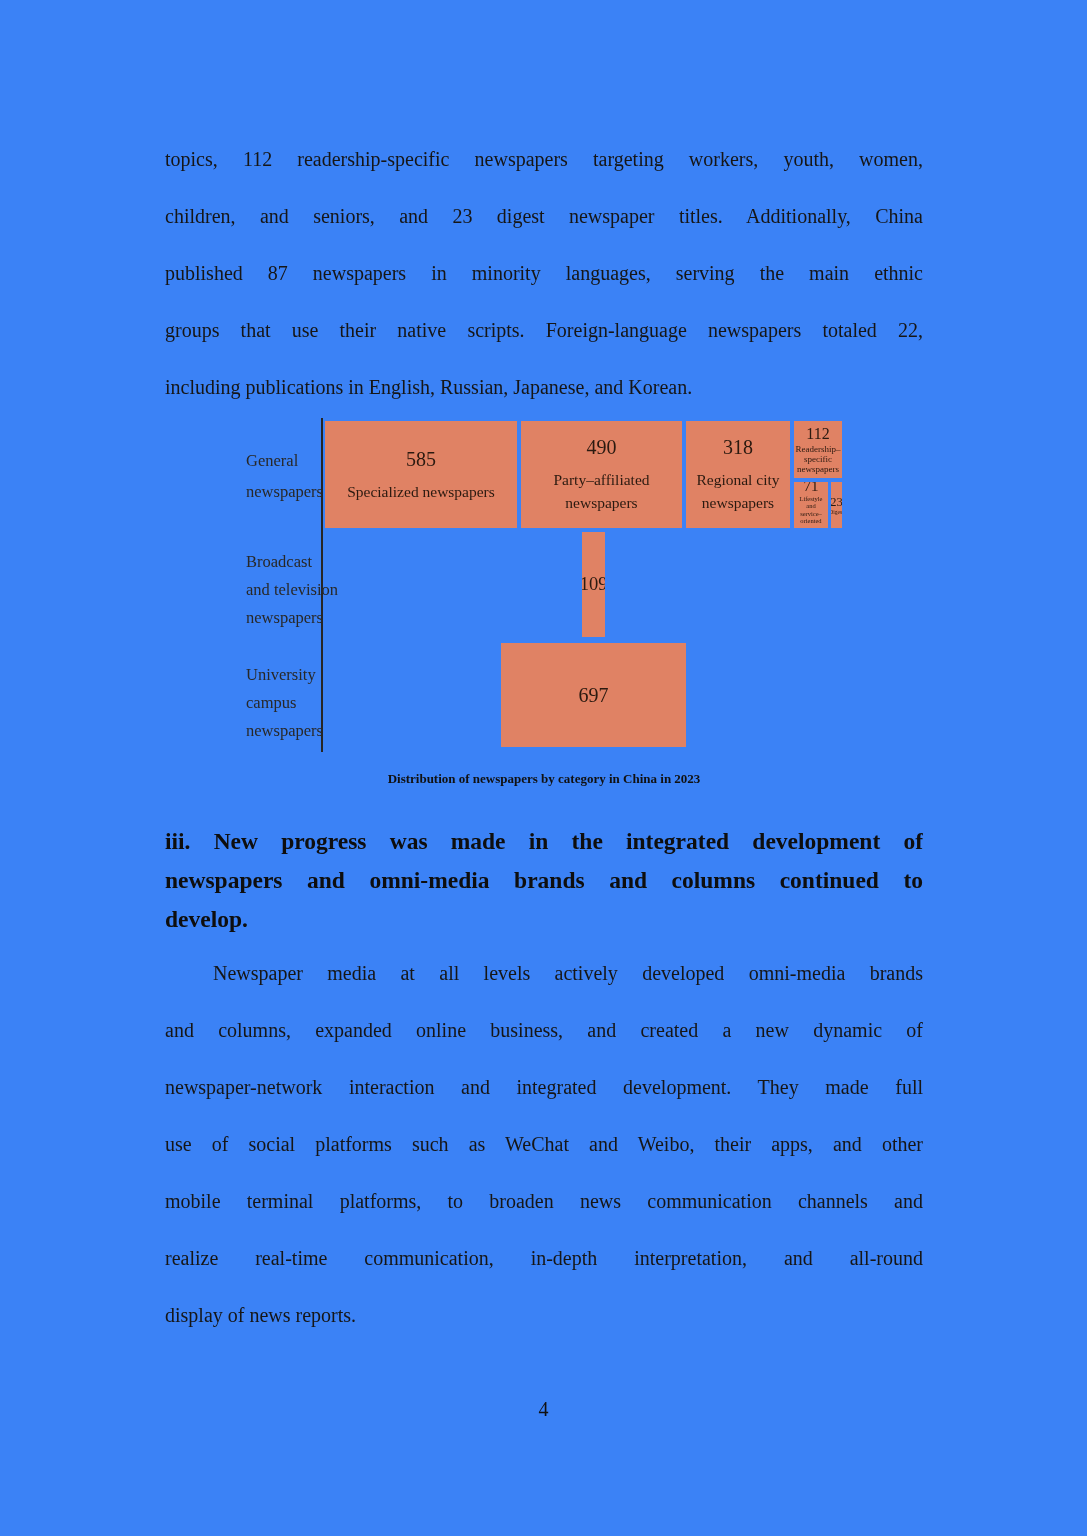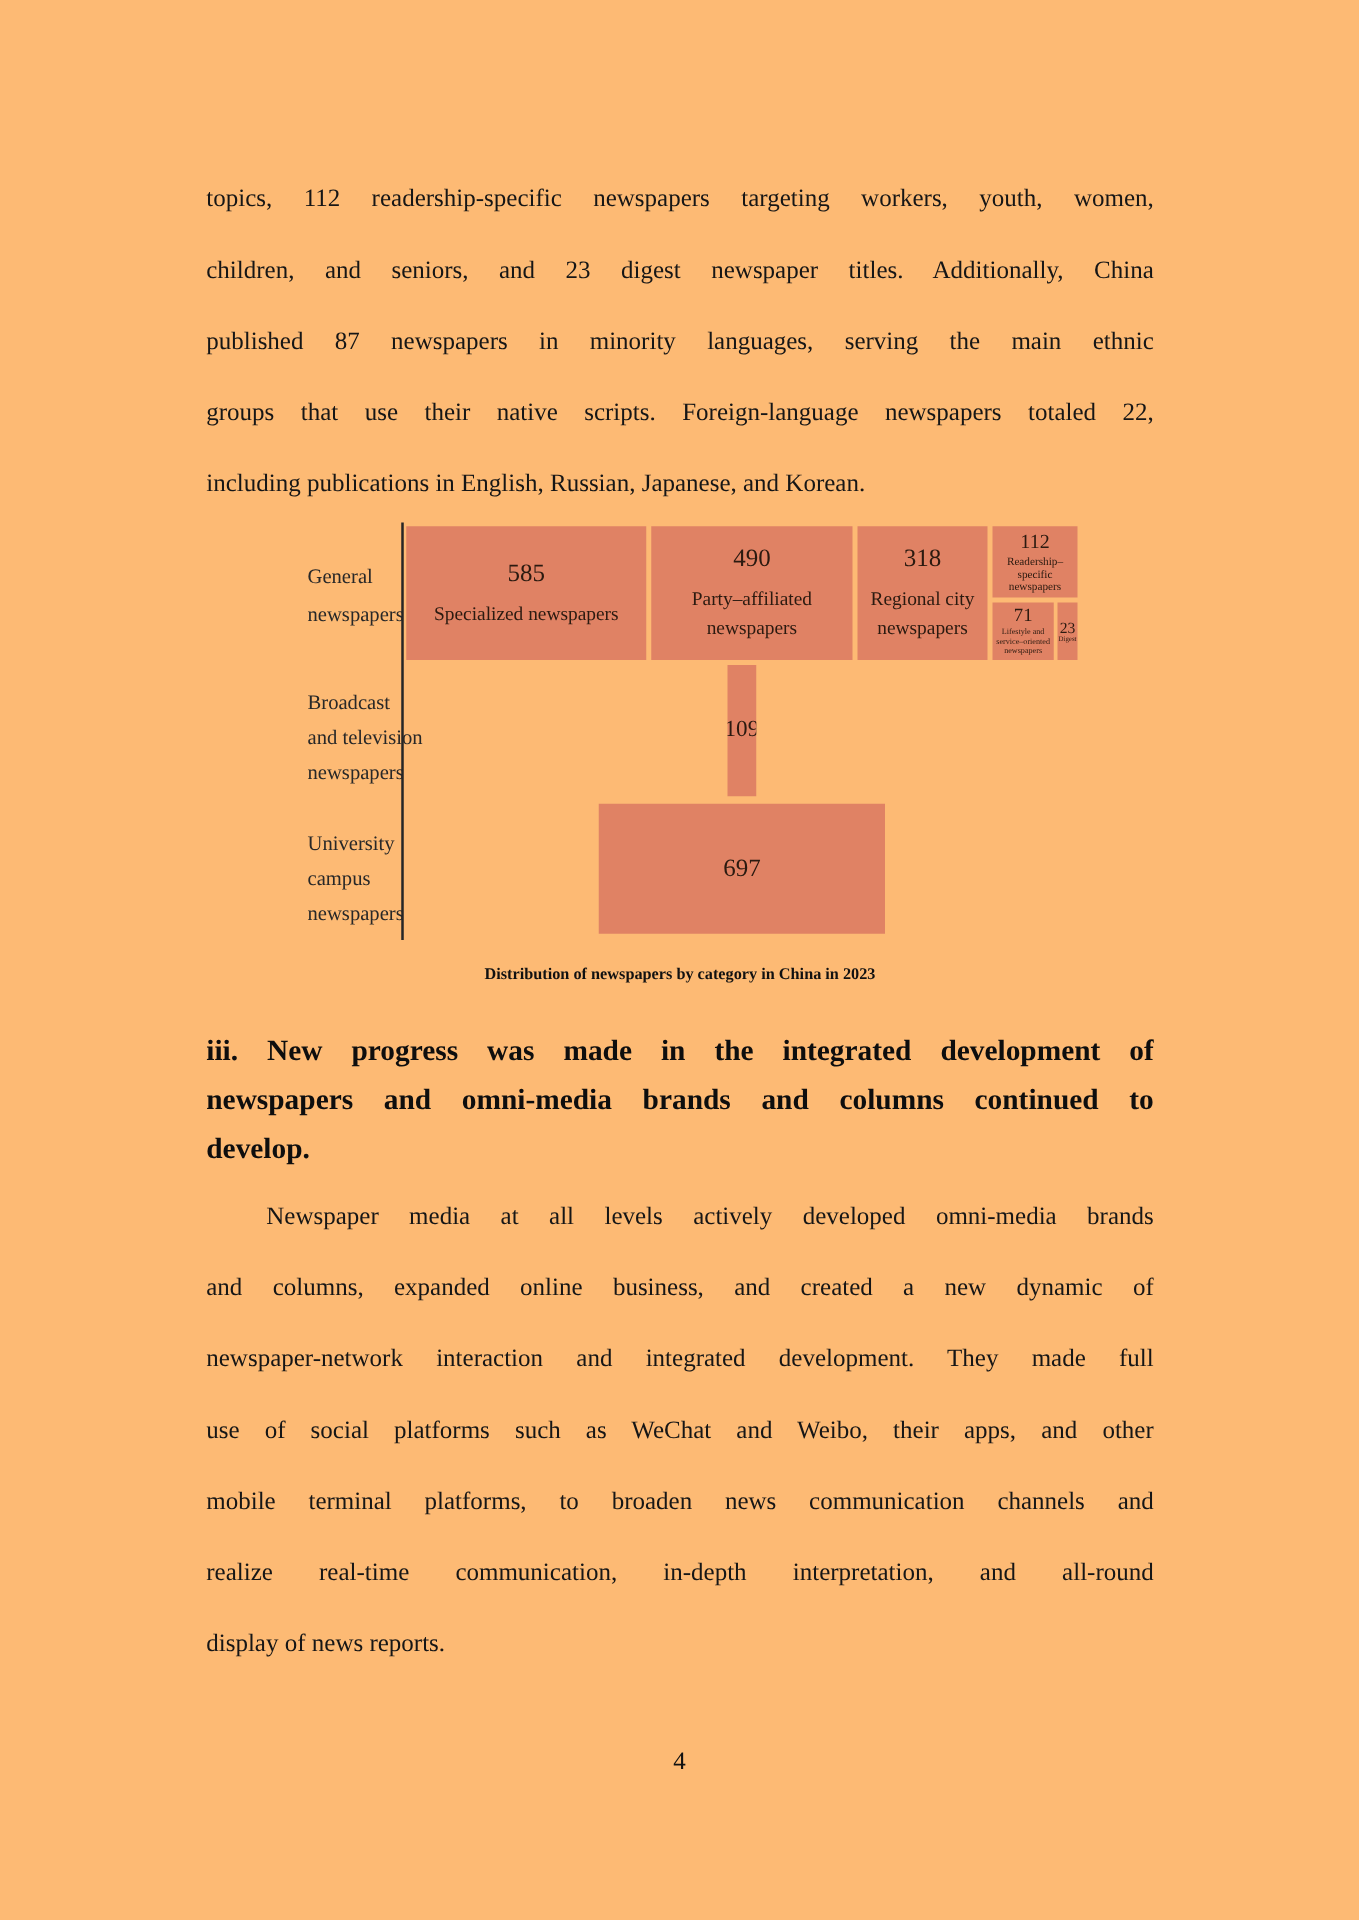--- a/index.html
+++ b/index.html
@@ -1,18 +1,18 @@
 <!DOCTYPE html>
 <html><head>
 <meta charset="utf-8">
 <style>
   html,body { margin:0; padding:0; background:#888; }
   .page {
     position:relative; width:1087px; height:1536px; margin:0 auto;
-    background:#fdba74; overflow:hidden;
+    background:#3b82f6; overflow:hidden;
     font-family:"Liberation Serif","DejaVu Serif",serif;
     color:#161616;
   }
   
   .para { position:absolute; left:165px; width:758px; font-size:20px; line-height:57px; }
   .tline { text-align:justify; text-align-last:justify; white-space:normal; height:57px; overflow:hidden; }
   .tline.last { text-align-last:left; }
   .para-indent .tline:first-child { padding-left:48px; }
 
   
@@ -113,21 +113,21 @@
               <div class="cline last">newspapers</div>
             </div>
         </div>
         <div class="cbox" style="width: 104px;">
           <div class="n-lg">318</div>
           <div class="l-lg">
               <div class="cline">Regional city</div>
               <div class="cline last">newspapers</div>
             </div>
         </div>
-        <div class="ccol" style="width: 68px;">
+        <div class="ccol" style="width: 48px;">
           <div class="cbox top-box">
             <div class="n-sm">112</div>
             <div class="l-sm">
                 <div class="cline">Readership–</div>
                 <div class="cline">specific</div>
                 <div class="cline last">newspapers</div>
               </div>
           </div>
           <div class="ccol-bottom">
             <div class="cbox" style="width: 49px;">
@@ -148,21 +148,21 @@
         </div>
       </div>
 
       <div class="crow row2">
         <div class="cbox" style="width: 23px;">
           <div class="n-mid">109</div>
         </div>
       </div>
 
       <div class="crow row3">
-        <div class="cbox" style="width: 229px;">
+        <div class="cbox" style="width: 185px;">
           <div class="n-lg">697</div>
         </div>
       </div>
 
     </div>
   </div>
 
   <div class="caption">Distribution of newspapers by category in China in 2023</div>
 
   <div class="heading">

